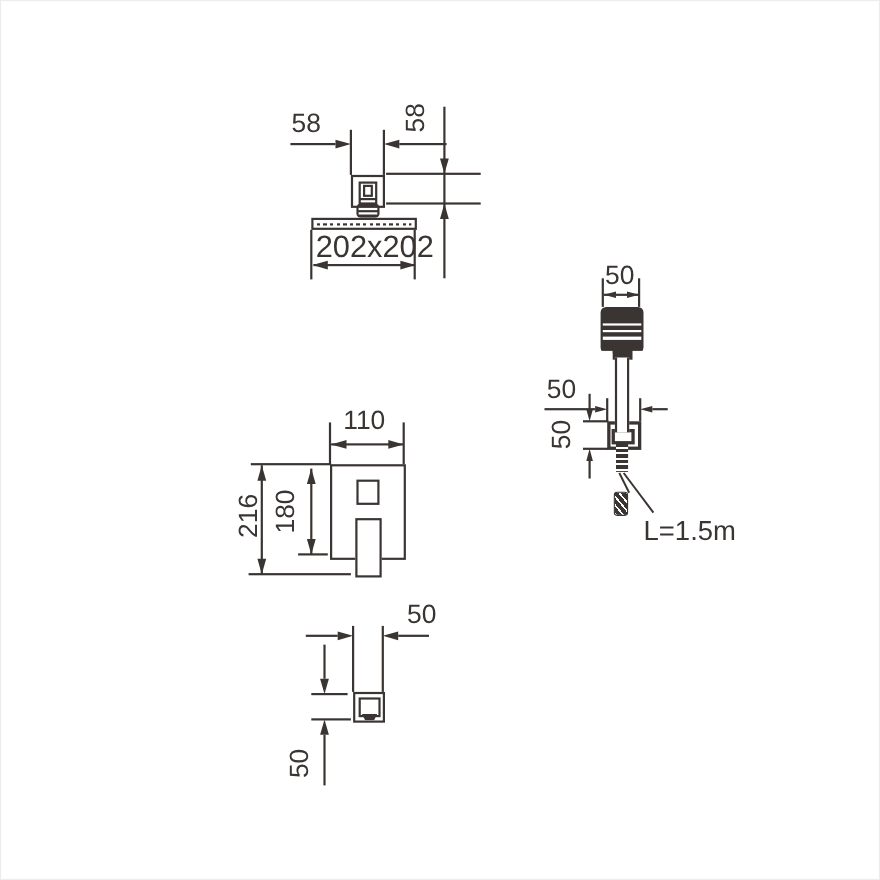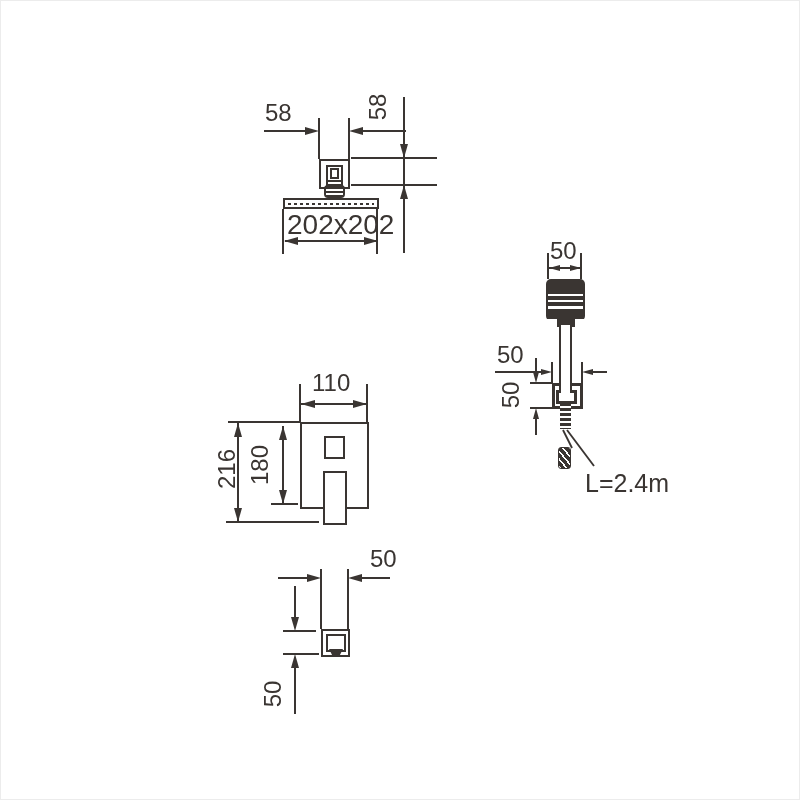--- a/index.html
+++ b/index.html
@@ -139,21 +139,21 @@
 
     <div class="box" style="left:551px;top:382px;width:31px;height:26px;border-width:3px;"></div>
     <div class="box" style="left:555px;top:389px;width:21px;height:14px;border-width:3px;"></div>
     <div class="tube" style="left:558px;top:324px;width:13px;height:68px;"></div>
     <div class="thread" style="left:559px;top:402px;width:11px;height:26px;"></div>
     <div class="hose" style="left:557px;top:446px;width:13px;height:22px;"></div>
     <svg class="overlay" width="800" height="800">
       <line x1="562" y1="429" x2="571" y2="447" stroke="#3a3532" stroke-width="1.8"></line>
       <line x1="566" y1="429" x2="593" y2="465" stroke="#3a3532" stroke-width="1.8"></line>
     </svg>
-    <div class="txt" style="left:584px;top:470px;font-size:25px;">L=2.4m</div>
+    <div class="txt" style="left:584px;top:470px;font-size:25px;">L=1.5m</div>
 
     <div class="txt" style="left:496px;top:342px;">50</div>
     <div class="ln" style="left:494px;top:370px;width:46px;height:2px;"></div>
     <div class="a aR sm" style="left:540px;top:368px;"></div>
     <div class="ln" style="left:592px;top:370px;width:14px;height:2px;"></div>
     <div class="a aL sm" style="left:581px;top:368px;"></div>
     <div class="ln" style="left:550px;top:361px;width:2px;height:21px;"></div>
     <div class="ln" style="left:580px;top:361px;width:2px;height:21px;"></div>
 
     <div class="ln" style="left:534px;top:357px;width:2px;height:14px;"></div>

